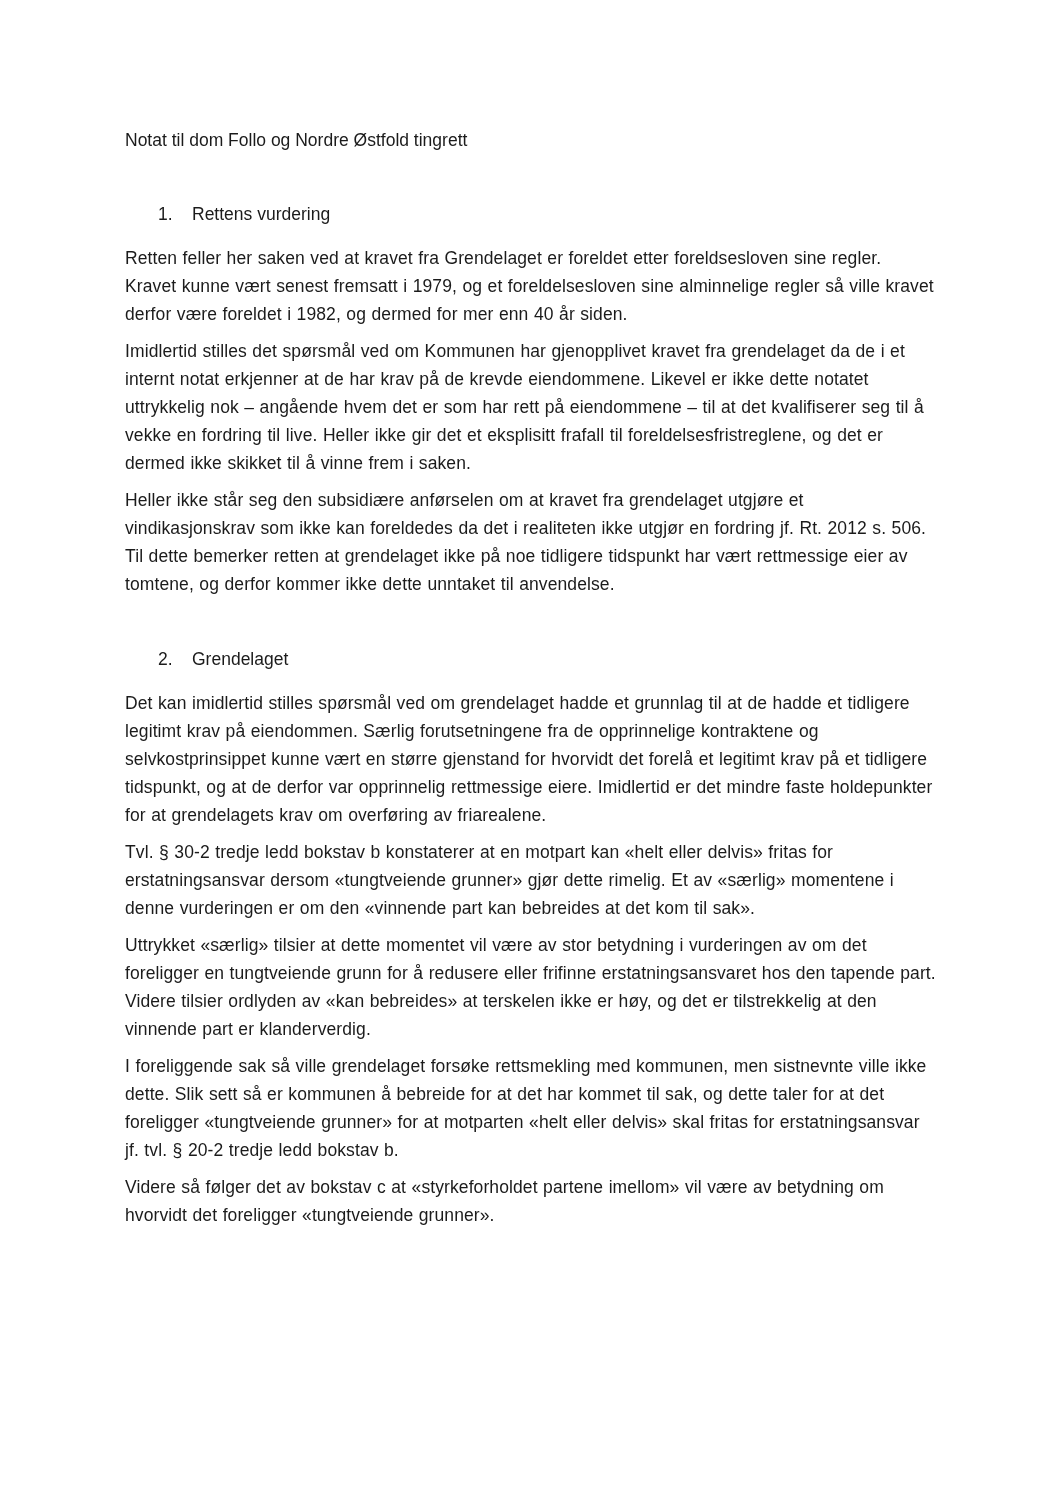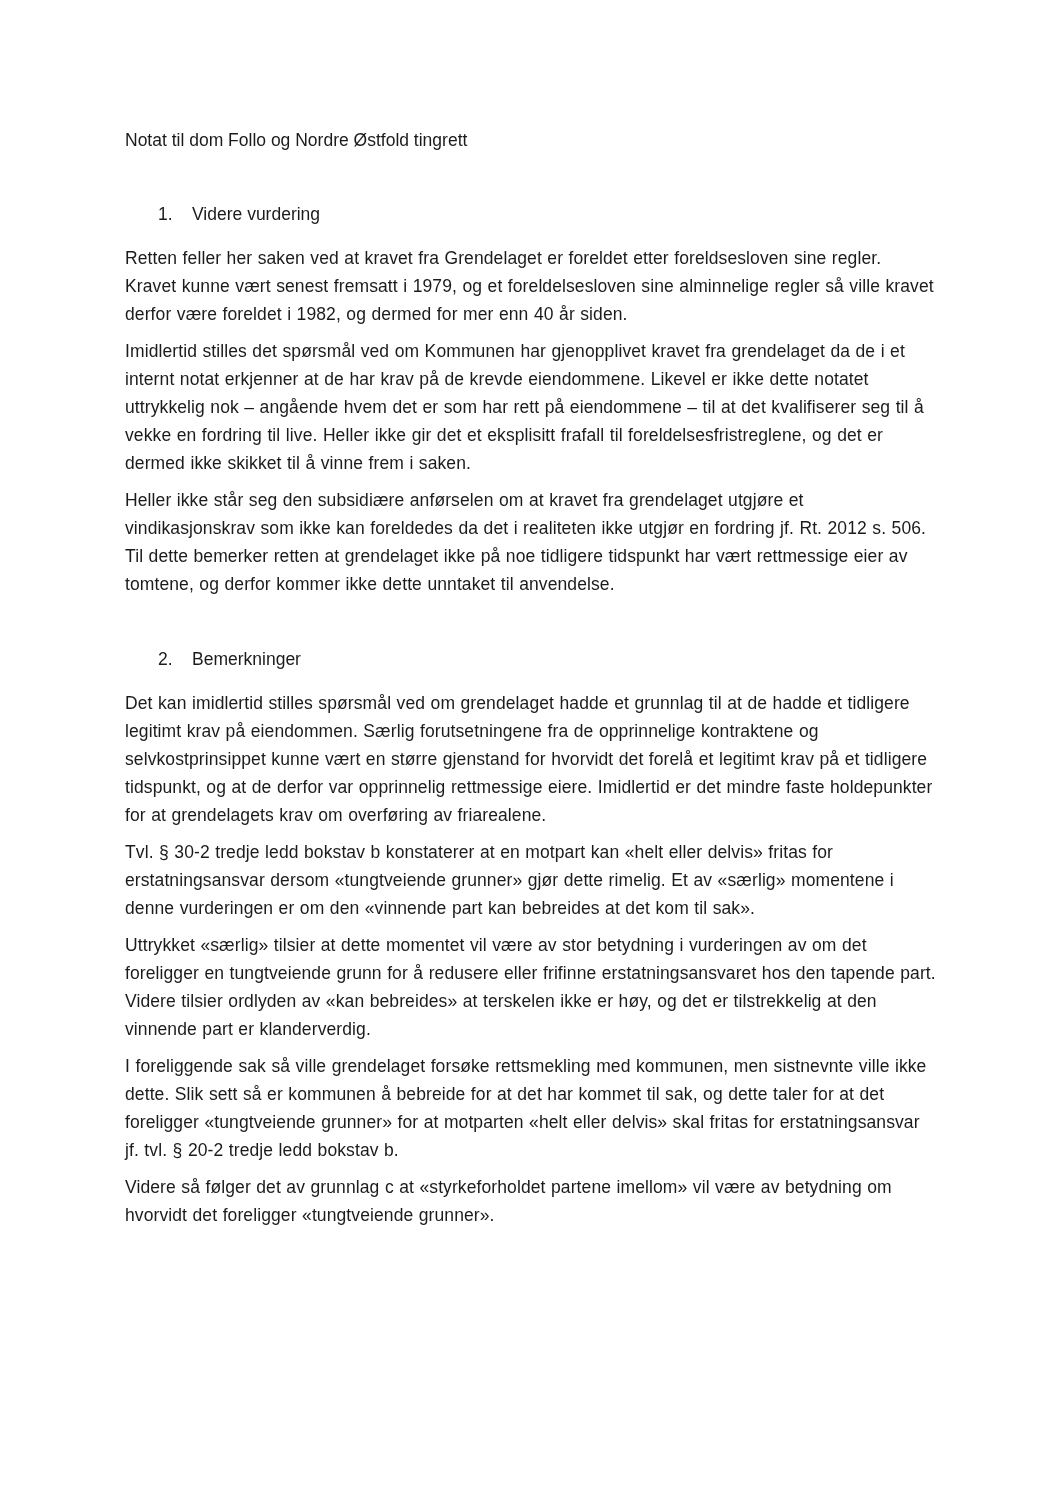--- a/index.html
+++ b/index.html
@@ -56,39 +56,39 @@
 </style>
 </head>
 <body>
 
 <div class="page">
 
   <p class="doc-title">Notat til dom Follo og Nordre Østfold tingrett</p>
 
   <div class="section-heading">
     <span class="num">1.</span>
-    <span class="txt">Videre vurdering</span>
+    <span class="txt">Rettens vurdering</span>
   </div>
 
   <p class="para">Retten feller her saken ved at kravet fra Grendelaget er foreldet etter foreldsesloven sine regler. Kravet kunne vært senest fremsatt i 1979, og et foreldelsesloven sine alminnelige regler så ville kravet derfor være foreldet i 1982, og dermed for mer enn 40 år siden.</p>
 
   <p class="para">Imidlertid stilles det spørsmål ved om Kommunen har gjenopplivet kravet fra grendelaget da de i et internt notat erkjenner at de har krav på de krevde eiendommene. Likevel er ikke dette notatet uttrykkelig nok – angående hvem det er som har rett på eiendommene – til at det kvalifiserer seg til å vekke en fordring til live. Heller ikke gir det et eksplisitt frafall til foreldelsesfristreglene, og det er dermed ikke skikket til å vinne frem i saken.</p>
 
   <p class="para">Heller ikke står seg den subsidiære anførselen om at kravet fra grendelaget utgjøre et vindikasjonskrav som ikke kan foreldedes da det i realiteten ikke utgjør en fordring jf. Rt. 2012 s. 506. Til dette bemerker retten at grendelaget ikke på noe tidligere tidspunkt har vært rettmessige eier av tomtene, og derfor kommer ikke dette unntaket til anvendelse.</p>
 
 
   <div class="section-heading section-2">
     <span class="num">2.</span>
-    <span class="txt">Bemerkninger</span>
+    <span class="txt">Grendelaget</span>
   </div>
 
   <p class="para">Det kan imidlertid stilles spørsmål ved om grendelaget hadde et grunnlag til at de hadde et tidligere legitimt krav på eiendommen. Særlig forutsetningene fra de opprinnelige kontraktene og selvkostprinsippet kunne vært en større gjenstand for hvorvidt det forelå et legitimt krav på et tidligere tidspunkt, og at de derfor var opprinnelig rettmessige eiere. Imidlertid er det mindre faste holdepunkter for at grendelagets krav om overføring av friarealene.</p>
 
   <p class="para">Tvl. § 30-2 tredje ledd bokstav b konstaterer at en motpart kan «helt eller delvis» fritas for erstatningsansvar dersom «tungtveiende grunner» gjør dette rimelig. Et av «særlig» momentene i denne vurderingen er om den «vinnende part kan bebreides at det kom til sak».</p>
 
   <p class="para">Uttrykket «særlig» tilsier at dette momentet vil være av stor betydning i vurderingen av om det foreligger en tungtveiende grunn for å redusere eller frifinne erstatningsansvaret hos den tapende part. Videre tilsier ordlyden av «kan bebreides» at terskelen ikke er høy, og det er tilstrekkelig at den vinnende part er klanderverdig.</p>
 
   <p class="para">I foreliggende sak så ville grendelaget forsøke rettsmekling med kommunen, men sistnevnte ville ikke dette. Slik sett så er kommunen å bebreide for at det har kommet til sak, og dette taler for at det foreligger «tungtveiende grunner» for at motparten «helt eller delvis» skal fritas for erstatningsansvar jf. tvl. § 20-2 tredje ledd bokstav b.</p>
 
-  <p class="para">Videre så følger det av grunnlag c at «styrkeforholdet partene imellom» vil være av betydning om hvorvidt det foreligger «tungtveiende grunner».</p>
+  <p class="para">Videre så følger det av bokstav c at «styrkeforholdet partene imellom» vil være av betydning om hvorvidt det foreligger «tungtveiende grunner».</p>
 
 
 </div>
 
 </body></html>

